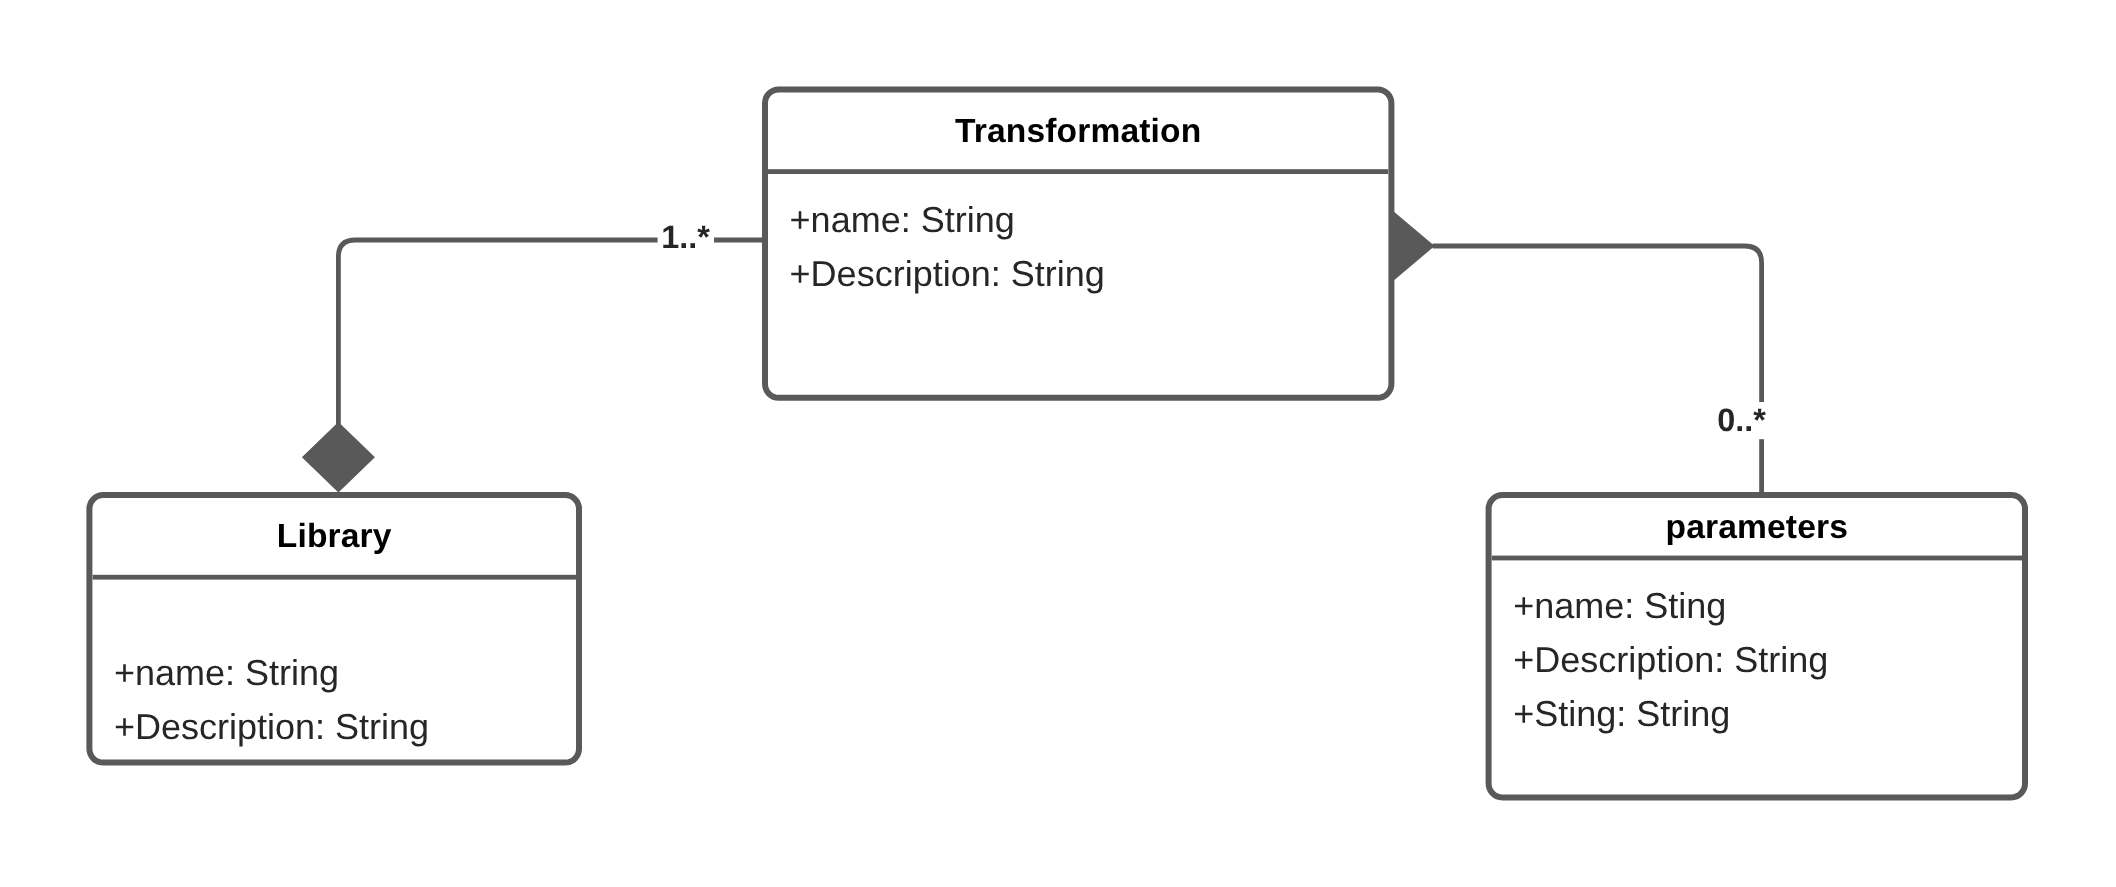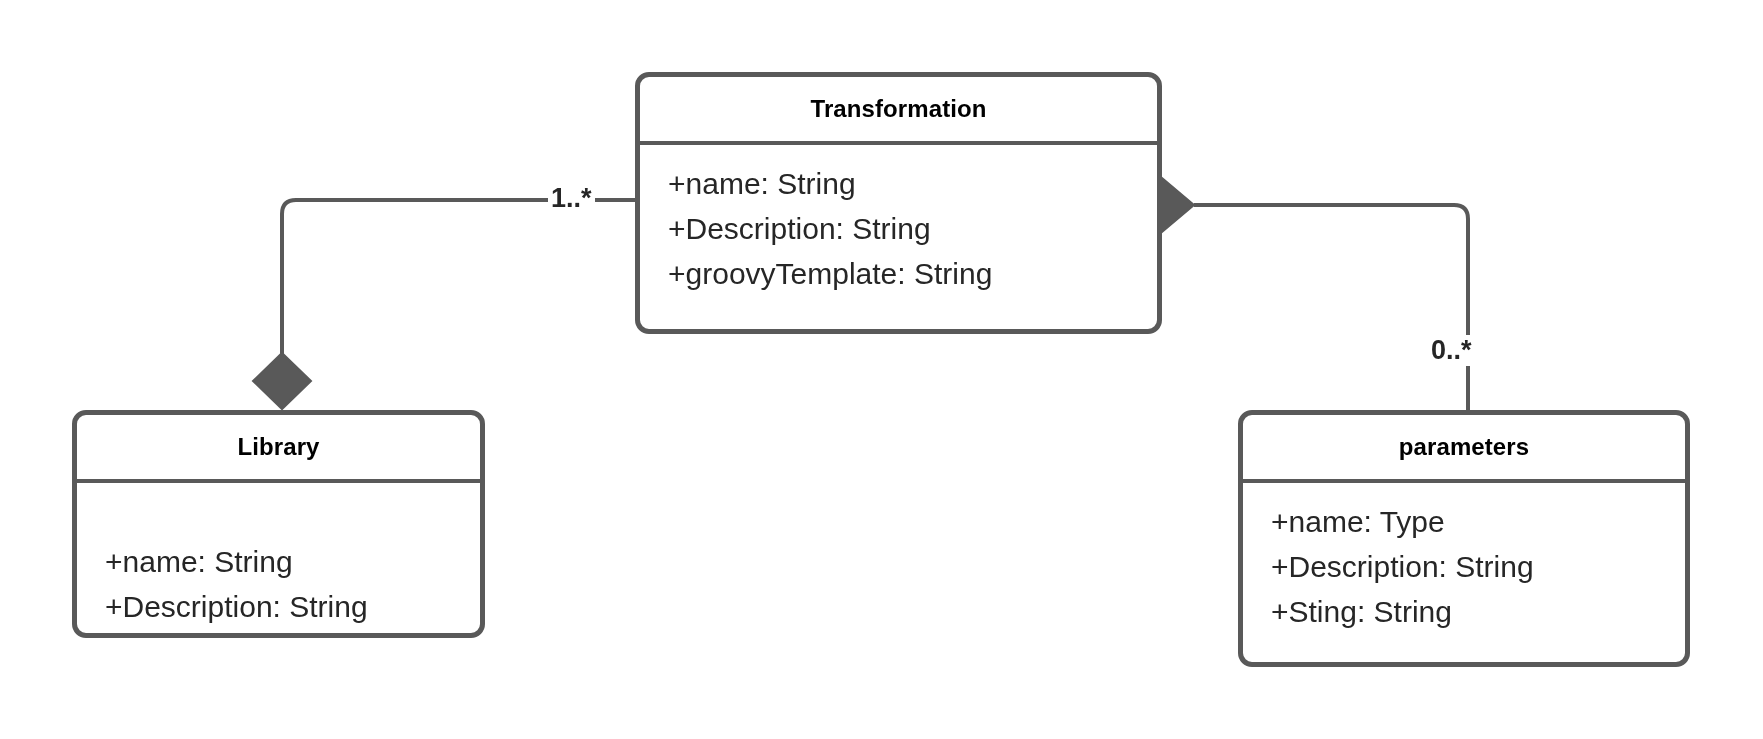--- a/index.html
+++ b/index.html
@@ -39,27 +39,27 @@
     flex: 0 0 auto;
     display: flex;
     align-items: center;
     justify-content: center;
     border-bottom: 4px solid #595959;
     box-sizing: border-box;
   }
   .uml-class-name {
     font-weight: bold;
     color: #000000;
-    font-size: 24px;
+    font-size: 28px;
     letter-spacing: 0.1px;
     white-space: nowrap;
   }
   .uml-class-body {
     flex: 1 1 auto;
-    padding: 16px 18px 10px 28px;
+    padding: 16px 18px 10px 18px;
     box-sizing: border-box;
   }
   .uml-attribute {
     color: #262626;
     font-size: 30px;
     line-height: 45px;
     white-space: nowrap;
   }
 
   
@@ -79,21 +79,21 @@
     gap: 40px;
   }
   #class-library .uml-class-header { height: 68px; }
 
   #class-parameters {
     left: 1238px;
     top: 410px;
     width: 452px;
     height: 257px;
   }
-  #class-parameters .uml-class-header { height: 68px; }
+  #class-parameters .uml-class-header { height: 52px; }
 
   
   .multiplicity {
     position: absolute;
     font-size: 27px;
     font-weight: bold;
     color: #262626;
     background: #ffffff;
     padding: 0 3px;
     white-space: nowrap;
@@ -121,40 +121,39 @@
     <path d="M 1194 205 L 1454 205 Q 1468 205 1468 219 L 1468 410" fill="none" stroke="#595959" stroke-width="4" stroke-linecap="butt"></path>
   </svg>
 
   <div class="uml-class" id="class-transformation">
     <div class="uml-class-header">
       <span class="uml-class-name">Transformation</span>
     </div>
     <div class="uml-class-body">
       <div class="uml-attribute">+name: String</div>
       <div class="uml-attribute">+Description: String</div>
-      <div class="uml-attribute">+groovyTemplate: String</div>
     </div>
   </div>
 
   <div class="uml-class" id="class-library">
     <div class="uml-class-header">
       <span class="uml-class-name">Library</span>
     </div>
     <div class="uml-class-body">
       <div class="uml-attribute">+name: String</div>
       <div class="uml-attribute">+Description: String</div>
     </div>
   </div>
 
   <div class="uml-class" id="class-parameters">
     <div class="uml-class-header">
       <span class="uml-class-name">parameters</span>
     </div>
     <div class="uml-class-body">
-      <div class="uml-attribute">+name: Type</div>
+      <div class="uml-attribute">+name: Sting</div>
       <div class="uml-attribute">+Description: String</div>
       <div class="uml-attribute">+Sting: String</div>
     </div>
   </div>
 
   <span class="multiplicity" id="mult-library-side">1..*</span>
   <span class="multiplicity" id="mult-parameters-side">0..*</span>
 
 </div>
 

